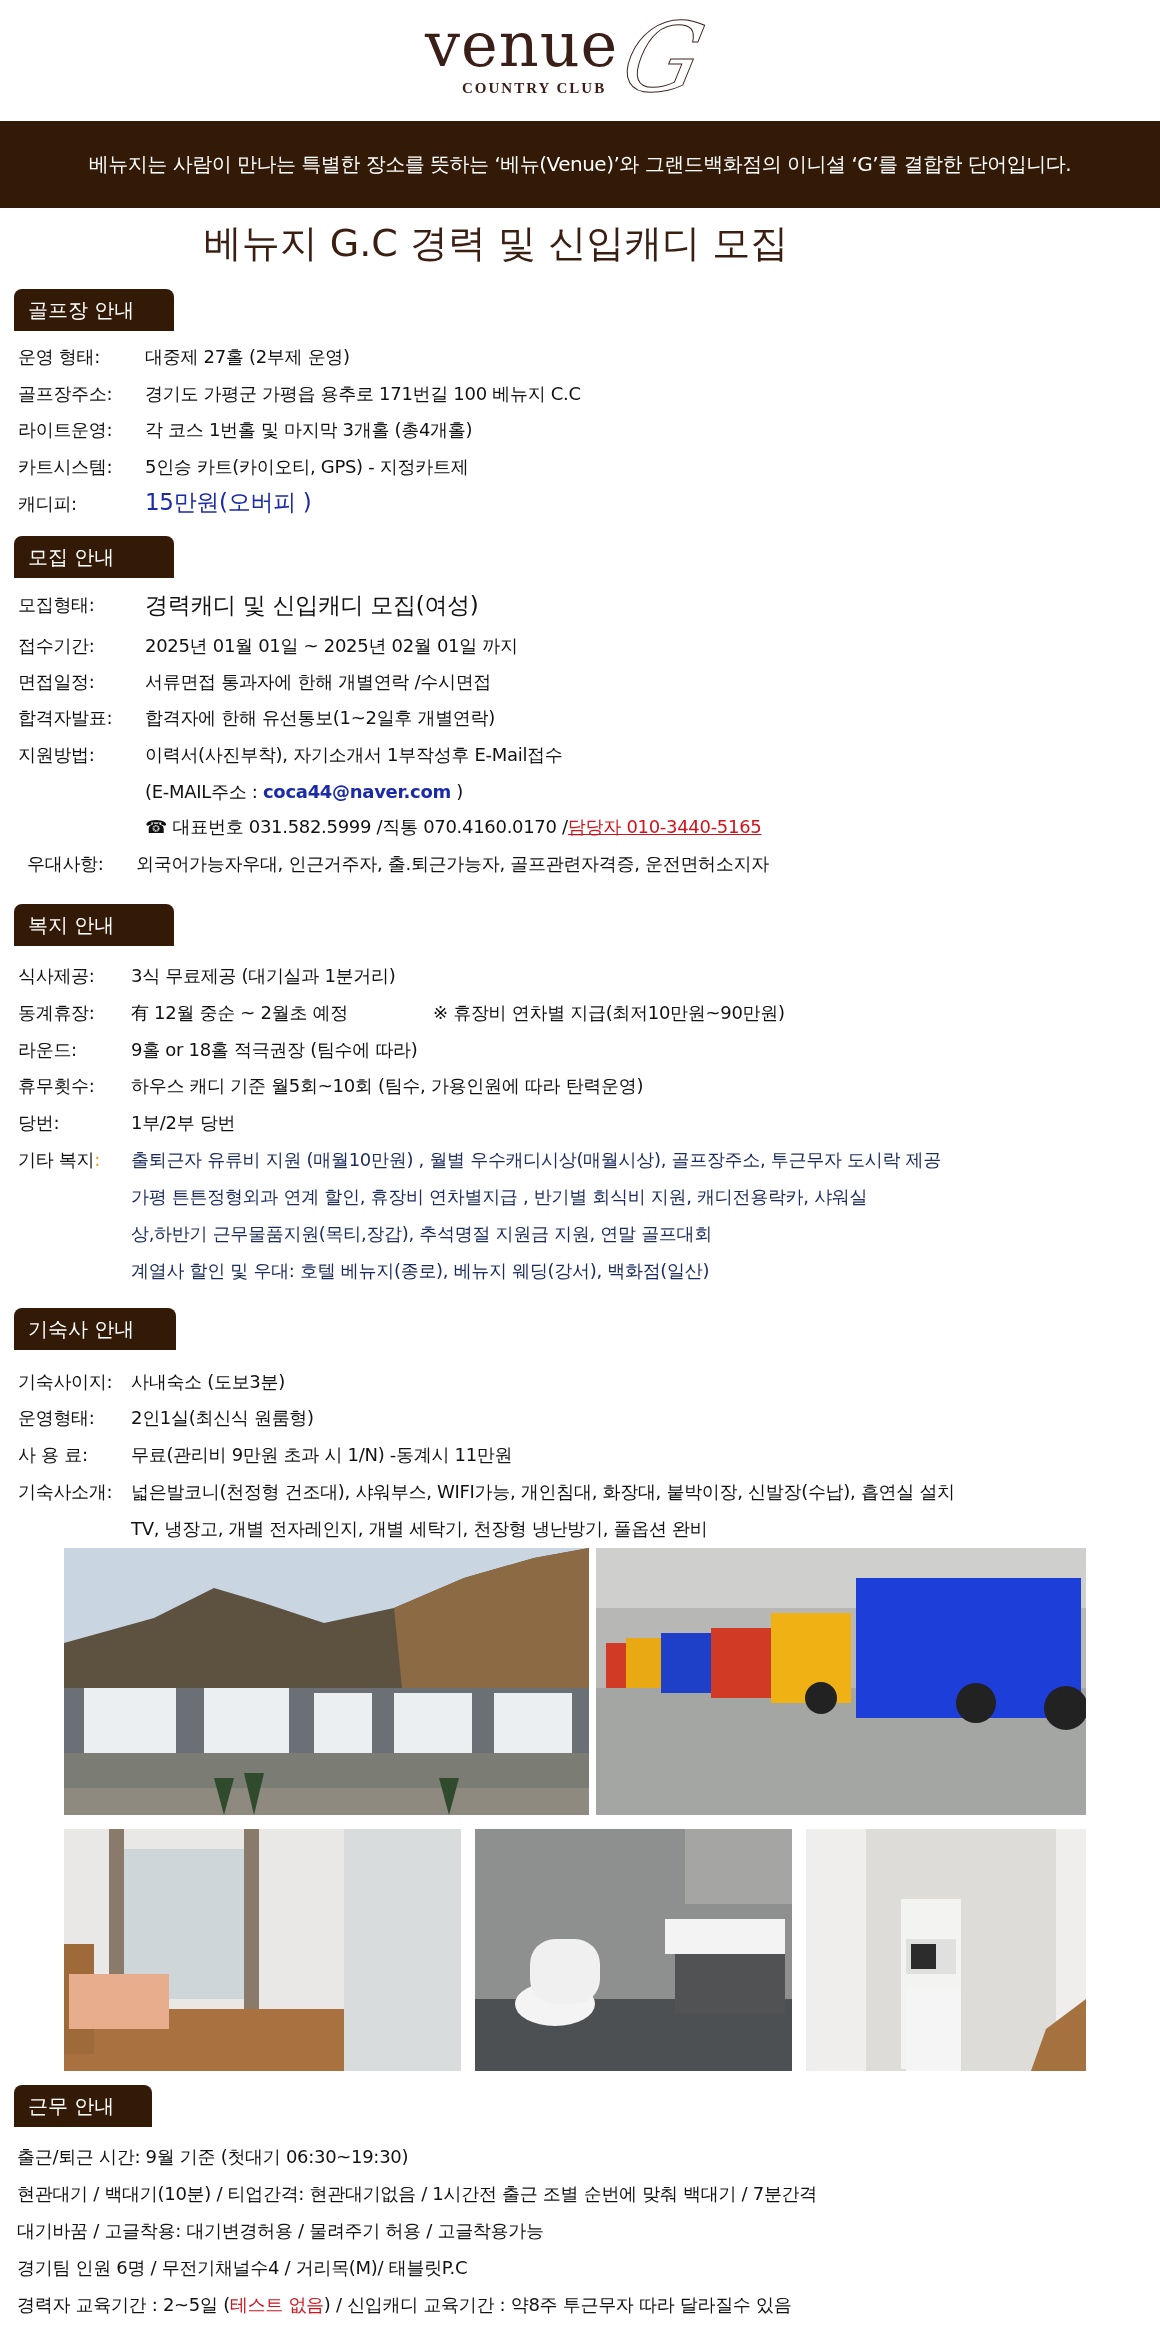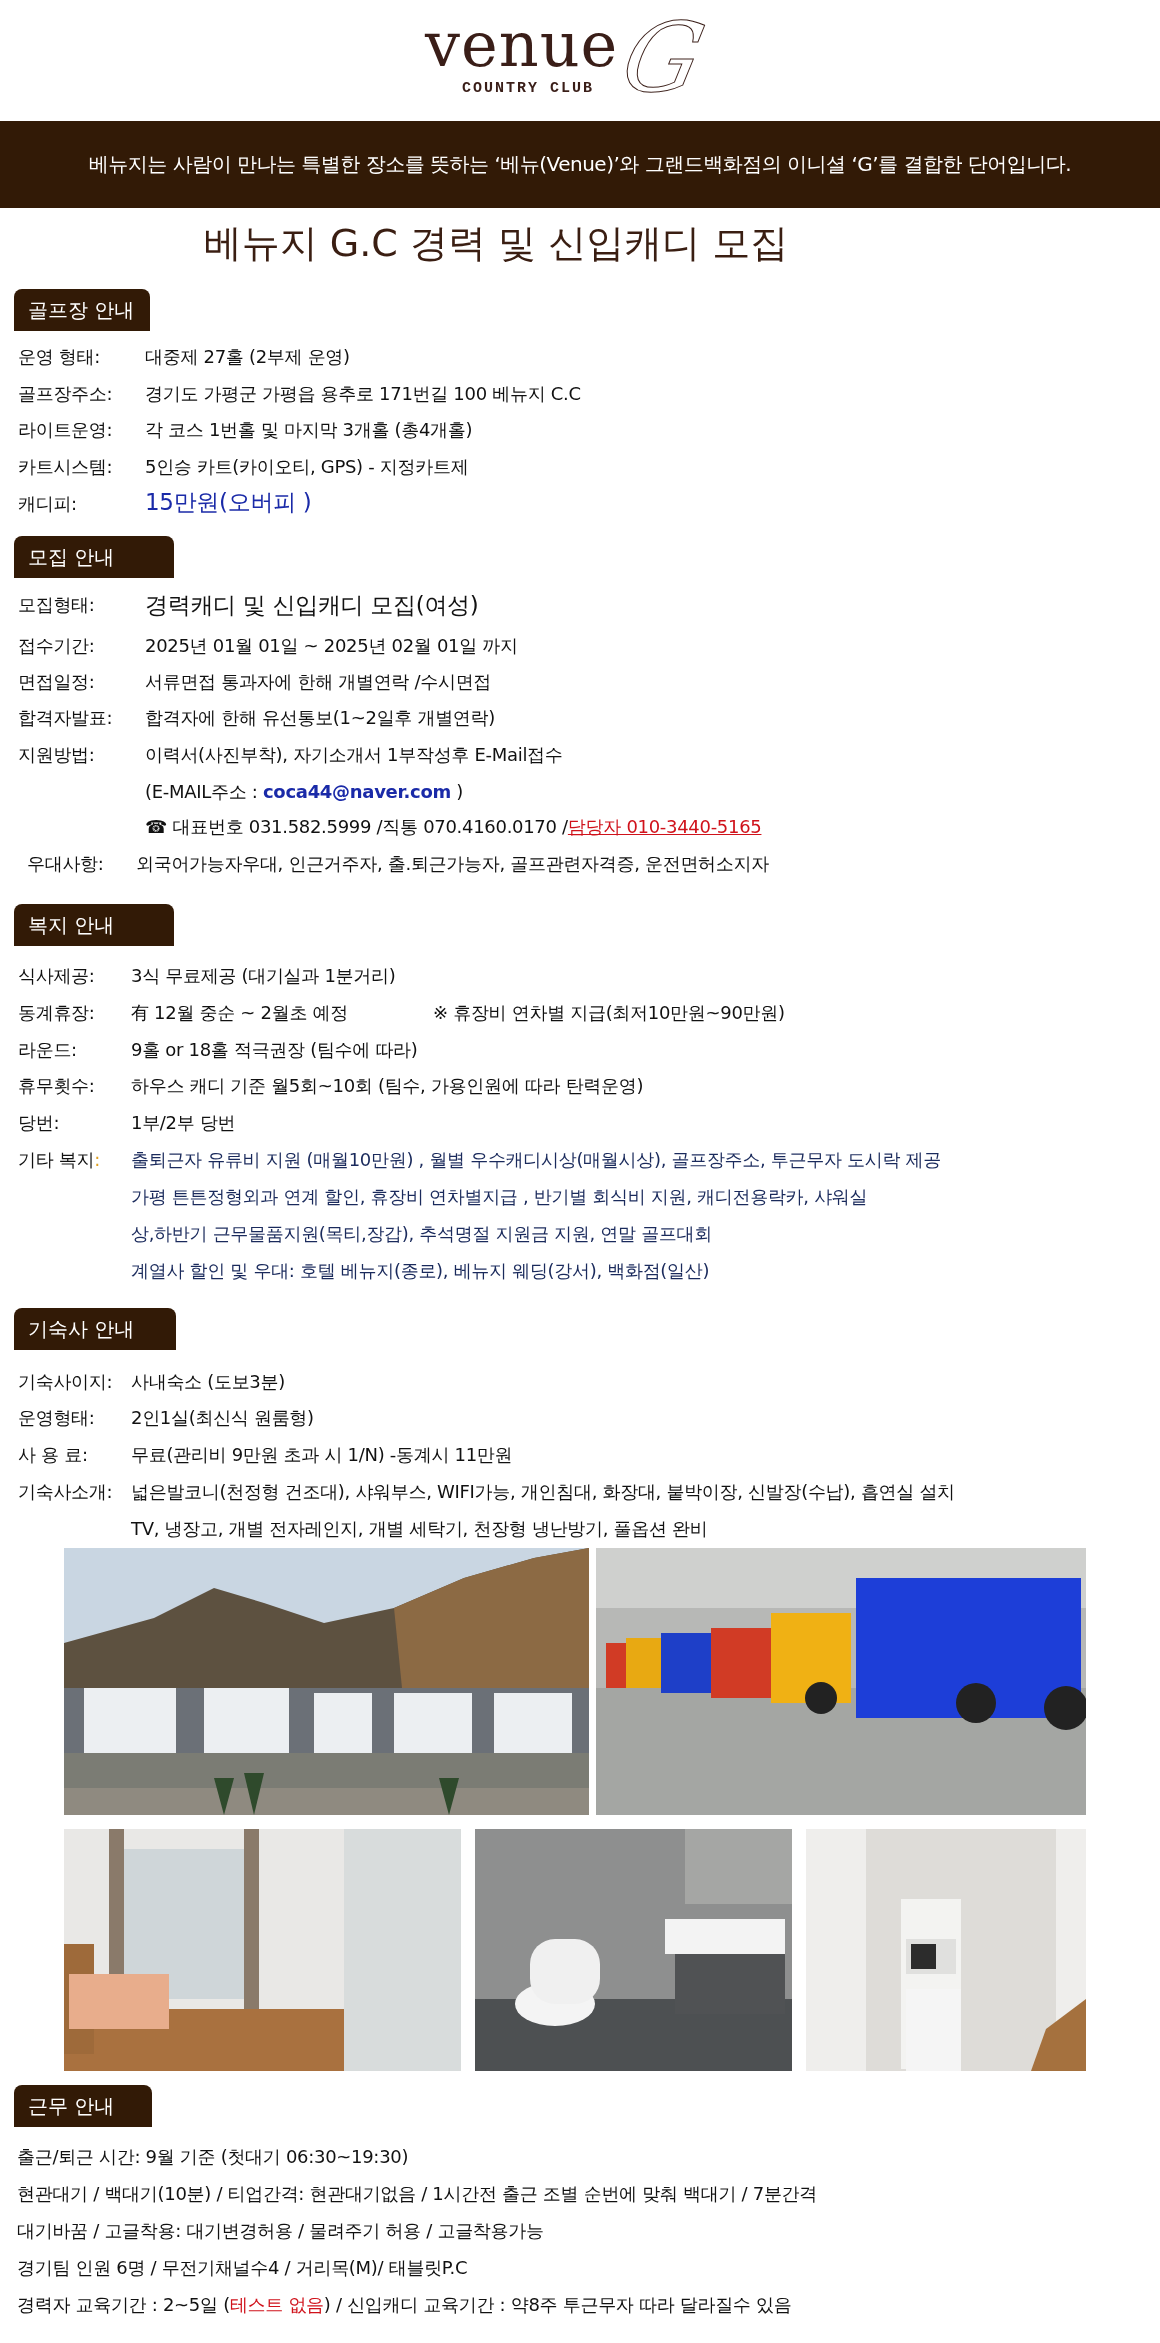--- a/index.html
+++ b/index.html
@@ -1,21 +1,21 @@
 <!DOCTYPE html>
 <html><head>
 <meta charset="utf-8">
 <style>
   html, body { margin: 0; padding: 0; background: #ffffff; }
   body { width: 1160px; height: 2343px; position: relative; overflow: hidden;
          font-family: "DejaVu Sans", sans-serif; color: #111; }
   .logo { position: absolute; left: 0; top: 0; width: 1160px; height: 120px; }
   .logo-word { position: absolute; left: 425px; top: 8px; font-family: "DejaVu Serif", serif;
                font-size: 62px; color: #3a1e18; letter-spacing: 1px; }
-  .logo-sub { position: absolute; left: 462px; top: 80px; font-family: Liberation Mono, monospace;
+  .logo-sub { position: absolute; left: 462px; top: 80px; font-family: Liberation Serif, serif;
               font-size: 15px; color: #3a1e18; letter-spacing: 2px; font-weight: bold; }
   .logo-g { position: absolute; left: 625px; top: 10px; font-family: "DejaVu Serif", serif;
             font-style: italic; font-size: 96px; color: #3a1e18; line-height: 1;
             -webkit-text-stroke: 1px #3a1e18; color: transparent; transform: skewX(-12deg); }
   .banner { position: absolute; left: 0; top: 121px; width: 1160px; height: 87px;
             background: #321a06; color: #fff; font-size: 20px; display: flex;
             align-items: center; justify-content: center; letter-spacing: -0.5px; }
   .title { position: absolute; left: 0; top: 218px; width: 992px; text-align: center;
            font-size: 38px; color: #3a1e12; letter-spacing: 0px; }
   .badge { position: absolute; left: 14px; height: 42px; background: #321a06; color: #fff;
@@ -40,21 +40,21 @@
   <span class="logo-sub">COUNTRY CLUB</span>
   <span class="logo-g">G</span>
 </div>
 
 <div class="banner">
   <span>베뉴지는 사람이 만나는 특별한 장소를 뜻하는 ‘베뉴(Venue)’와 그랜드백화점의 이니셜 ‘G’를 결합한 단어입니다.</span>
 </div>
 
 <div class="title">베뉴지 G.C 경력 및 신입캐디 모집</div>
 
-<div class="badge" style="top:289px;width:136px;">골프장 안내</div>
+<div class="badge" style="top:289px;width:160px;">골프장 안내</div>
 <div class="row" style="top:345px;">
   <span class="lbl">운영 형태:</span>
   <span class="val" style="left:145px;">대중제 27홀 (2부제 운영)</span>
 </div>
 <div class="row" style="top:382px;">
   <span class="lbl">골프장주소:</span>
   <span class="val" style="left:145px;">경기도 가평군 가평읍 용추로 171번길 100  베뉴지 C.C</span>
 </div>
 <div class="row" style="top:418px;">
   <span class="lbl">라이트운영:</span>

